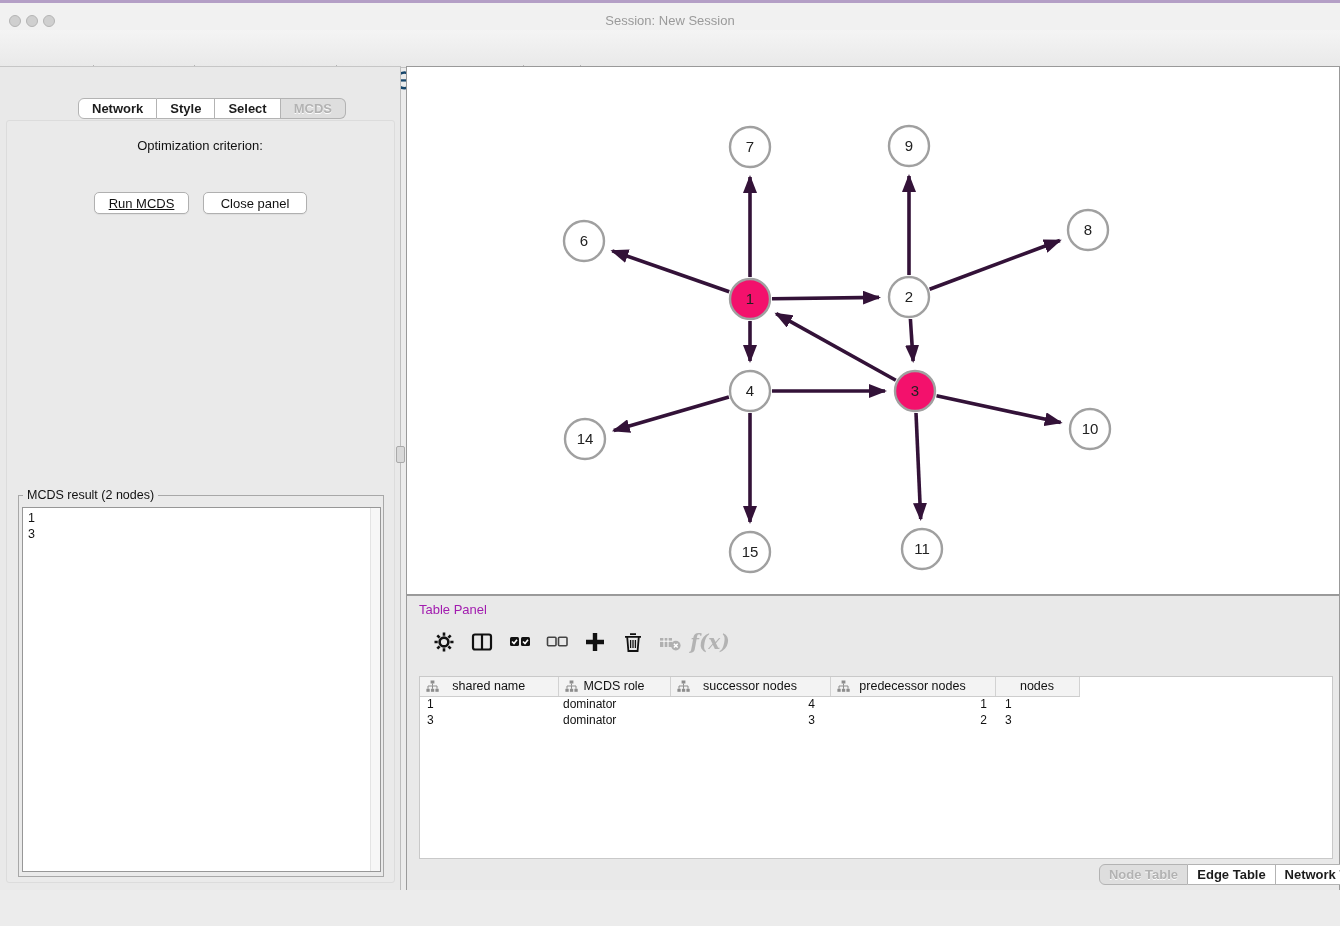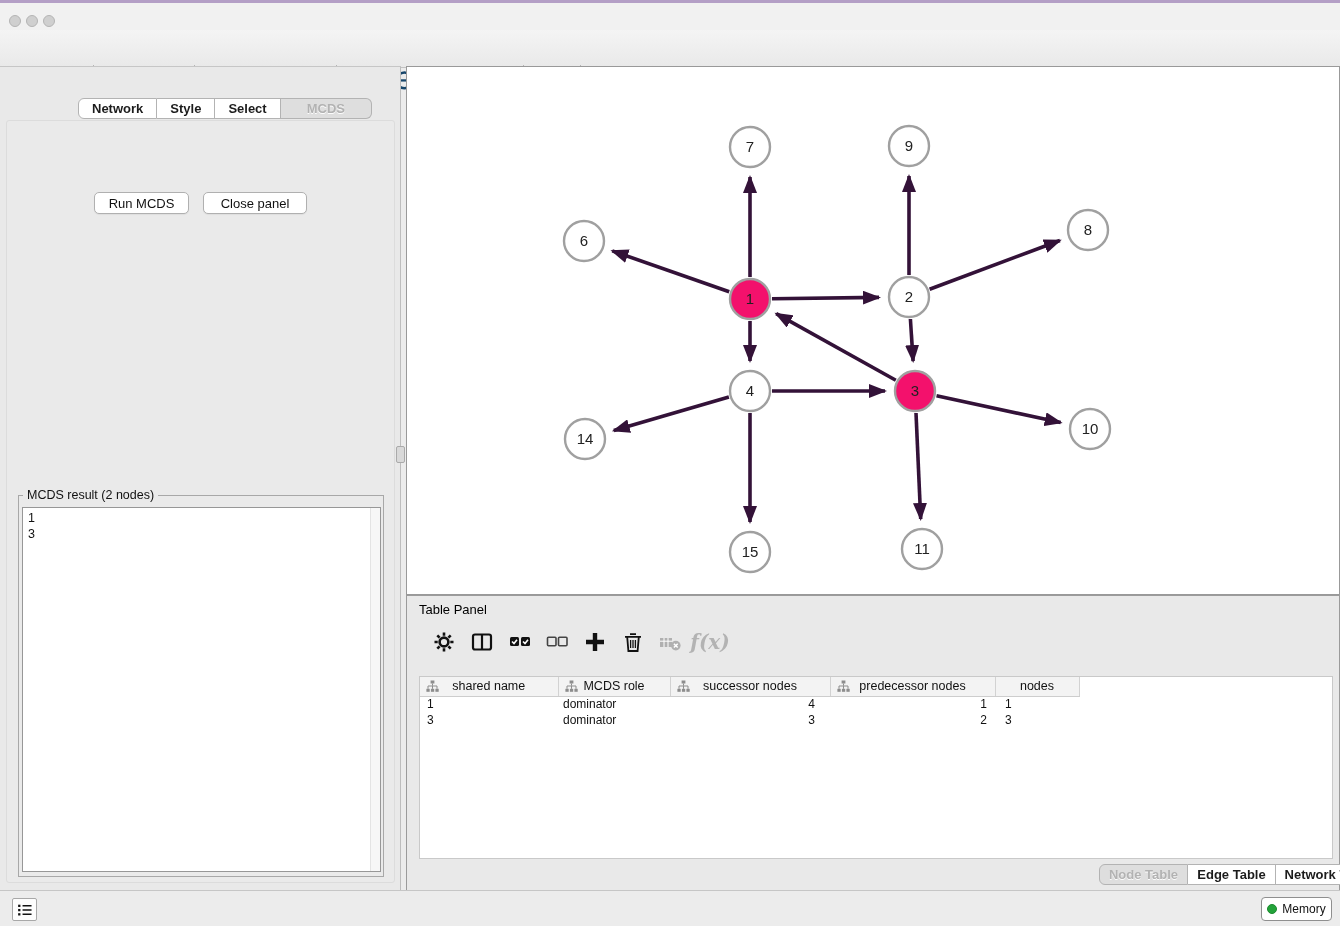--- a/index.html
+++ b/index.html
@@ -74,21 +74,21 @@
   .net-titlebar { position:absolute; left:0; top:0; width:100%; height:24px;
                   background:linear-gradient(#efefef,#e1e1e1); border-bottom:1px solid #b0b0b0; }
   .net-title { position:absolute; left:0; top:5px; width:100%; text-align:center; font-size:13px; color:#222; }
   .traffic { position:absolute; top:5px; width:14px; height:14px; border-radius:50%; padding:0; cursor:pointer; }
   .traffic svg { position:absolute; left:2px; top:2px; }
   .net-canvas { position:absolute; left:0; top:24px; width:932px; height:503px; background:#fff; }
 
   
   .table-panel { position:absolute; left:406px; top:595px; width:934px; height:295px;
                  background:#e9e9e9; border:1px solid #9b9b9b; border-bottom:none; }
-  .tp-title { position:absolute; left:12px; top:6px; font-size:13px; color:#000000; }
+  .tp-title { position:absolute; left:12px; top:6px; font-size:13px; color:#a21caf; }
   .tp-toolbar { position:absolute; left:12px; top:26px; width:910px; height:40px; }
   .tp-btn { position:absolute; top:5px; width:30px; height:30px; border:none; background:transparent;
             display:flex; align-items:center; justify-content:center; padding:0; cursor:pointer; }
   .tp-btn svg { width:24px; height:24px; }
   .tp-btn.disabled { cursor:default; }
   .fx-label { font-family:"DejaVu Serif","Liberation Serif",serif; font-style:italic;
               font-size:20px; color:#b3b3b3; }
 
   .node-table-wrap { position:absolute; left:12px; top:80px; width:914px; height:183px;
                      background:#fff; border:1px solid #c9c9c9; overflow:hidden; }
@@ -119,20 +119,21 @@
 </head>
 <body>
 
 <div id="screen">
 
   <div class="purple-strip"></div>
   <div class="titlebar">
     <span class="mac-dot" style="left:9px"></span>
     <span class="mac-dot" style="left:26px"></span>
     <span class="mac-dot" style="left:43px"></span>
+    <div class="app-title">Session: New Session</div>
   </div>
 
   <div class="main-toolbar" id="main-toolbar">
     <div class="search-wrap">
       <svg width="14" height="14" viewBox="0 0 14 14">
         <circle cx="6" cy="6" r="4.2" fill="none" stroke="#8f8f8f" stroke-width="1.4"></circle>
         <line x1="9.2" y1="9.2" x2="12.6" y2="12.6" stroke="#8f8f8f" stroke-width="1.6"></line>
       </svg>
       <input type="text" placeholder="" style="">
     </div>
@@ -277,24 +278,25 @@
           <path d="M13 8.8a4.2 4.2 0 0 1 0 8.4z" fill="#999"></path>
         </svg>
       </button>
     </div>
 
   <div class="control-panel">
     <div class="seg-tabs ctrl-tabs" id="ctrl-tabs">
         <button class="seg-tab" style="padding: 0px 13px;">Network</button>
         <button class="seg-tab" style="padding: 0px 13px;">Style</button>
         <button class="seg-tab" style="padding: 0px 13px;">Select</button>
-        <button class="seg-tab selected" style="padding: 0px 26px;">MCDS</button>
+        <button class="seg-tab selected" style="padding: 0px 13px;">MCDS</button>
       </div>
     <div class="inset-area"></div>
-    <button class="push-btn" style="left:94px; top:125px; width:95px;">Run MCDS</button>
+    <div class="opt-label">Optimization criterion:</div>
+    <button class="push-btn" style="left:94px; top:125px; width:95px;text-decoration:underline;">Run MCDS</button>
     <button class="push-btn" style="left:203px; top:125px; width:104px;">Close panel</button>
 
     <div class="fieldset">
       <span class="fieldset-legend">MCDS result (2 nodes)</span>
       <div class="result-box">
         <div class="result-lines" id="result-lines">
             <div class="result-line">1</div>
             <div class="result-line">3</div>
           </div>
         <div class="result-scroll"></div>
@@ -504,32 +506,14 @@
           </tbody>
         </table>
     </div>
     <div class="seg-tabs bottom-tabs" id="table-tabs">
         <button class="seg-tab selected" style="width: 89px;">Node Table</button>
         <button class="seg-tab" style="width: 88px;">Edge Table</button>
         <button class="seg-tab" style="width: 106px;">Network Table</button>
       </div>
   </div>
 
-  <div class="statusbar">
-    <button class="list-btn">
-      <svg width="18" height="18" viewBox="0 0 22 22">
-        <g stroke="#111" stroke-width="2">
-            <path d="M8 5.8h11M8 11h11M8 16.2h11"></path>
-          </g>
-        <g fill="#111">
-            <rect x="2.6" y="4.5" width="2.8" height="2.8"></rect>
-            <rect x="2.6" y="9.7" width="2.8" height="2.8"></rect>
-            <rect x="2.6" y="14.9" width="2.8" height="2.8"></rect>
-          </g>
-      </svg>
-    </button>
-    <button class="memory-btn">
-      <span class="mem-dot"></span>
-      <span>Memory</span>
-    </button>
-  </div>
 
 </div>
 
 </body></html>

